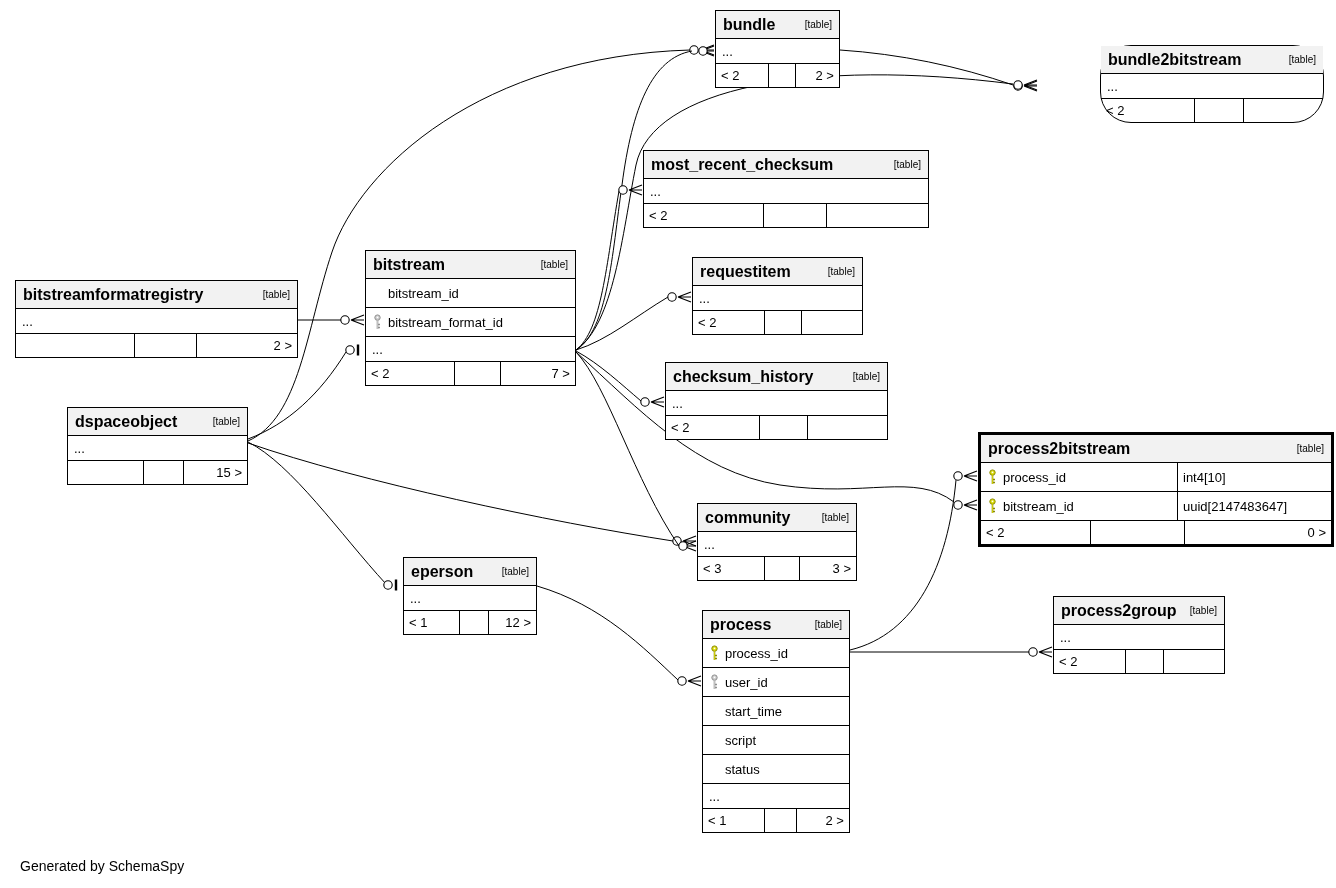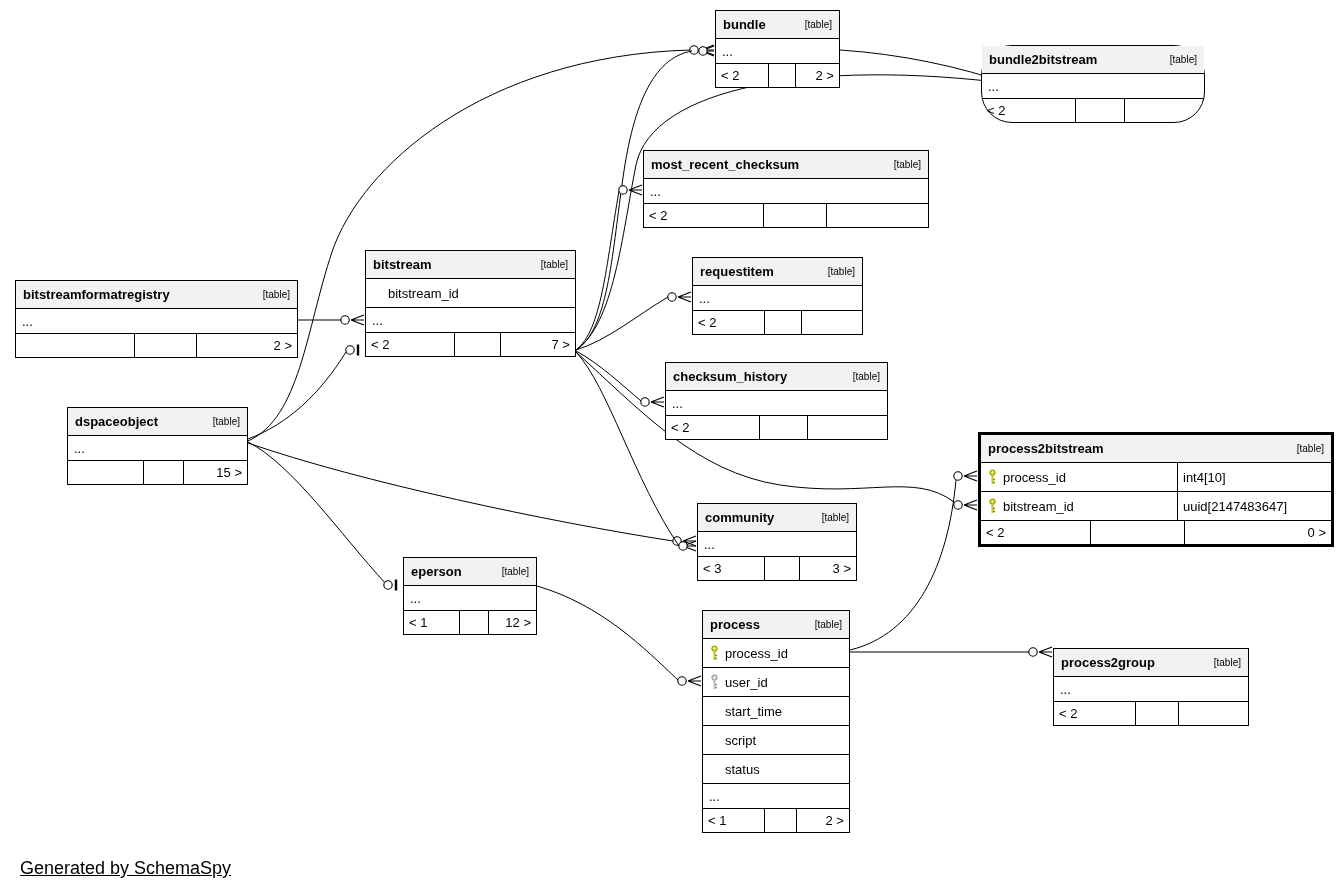--- a/index.html
+++ b/index.html
@@ -6,40 +6,40 @@
   body{width:1336px;height:888px;position:relative;overflow:hidden;
        font-family:"Liberation Sans",sans-serif;color:#000;}
   #canvas{position:absolute;inset:0;width:1336px;height:888px;}
   #edges{position:absolute;left:0;top:0;z-index:1;}
   #tables{position:absolute;left:0;top:0;z-index:2;width:0;height:0;}
   .tbl{position:absolute;background:#fff;border:1px solid #000;box-sizing:border-box;
        font-size:13px;cursor:pointer;}
   .tbl.hl{border-width:3px;}
   .hdr{height:28px;background:#f2f2f2;border-bottom:1px solid #000;display:flex;
        justify-content:space-between;align-items:center;padding:0 7px;box-sizing:border-box;}
-  .tname{font-weight:bold;font-size:13px;white-space:nowrap;}
+  .tname{font-weight:bold;font-size:16px;white-space:nowrap;}
   .ttag{font-size:10px;white-space:nowrap;padding-left:8px;}
   .row{height:29px;border-bottom:1px solid #000;display:flex;align-items:center;
        box-sizing:border-box;}
   .keyc{width:22px;flex:0 0 22px;display:flex;justify-content:center;align-items:center;}
   .cname{white-space:nowrap;}
   .ncell{display:flex;align-items:center;height:100%;box-sizing:border-box;}
   .typ{border-left:1px solid #000;align-self:stretch;display:flex;align-items:center;
        padding:0 5px;flex:1;box-sizing:border-box;white-space:nowrap;}
   .ell{height:25px;border-bottom:1px solid #000;display:flex;align-items:center;
        padding:0 6px;box-sizing:border-box;}
   .ftr{height:23px;display:flex;box-sizing:border-box;}
   .ftr .c{box-sizing:border-box;padding:0 5px;display:flex;align-items:center;white-space:nowrap;}
   .fl{width:42%;}
   .fm{width:22%;border-left:1px solid #000;}
   .fr{width:36%;border-left:1px solid #000;justify-content:flex-end;}
   .hl .fl{width:31%;}
   .hl .fm{width:27%;}
   .hl .fr{width:42%;}
-  .credit{position:absolute;left:20px;top:858px;font-size:18px;z-index:2;text-decoration:underline;}
+  .credit{position:absolute;left:20px;top:858px;font-size:14px;z-index:2;}
   svg path.edge{fill:none;stroke:#000;stroke-width:1;}
   svg .cf{stroke:#000;stroke-width:1.2;fill:none;}
   svg .ncirc{fill:#fff;stroke:#000;stroke-width:1.1;}
   svg .onebar{stroke:#000;stroke-width:2.4;}
 </style>
 </head>
 <body>
 
 <div id="canvas">
   <svg id="edges" width="1336" height="888">
@@ -98,21 +98,21 @@
           <span class="tname">bundle</span>
           <span class="ttag">[table]</span>
         </div>
         <div class="ell">...</div>
         <div class="ftr">
           <div class="c fl">&lt; 2</div>
           <div class="c fm"></div>
           <div class="c fr">2 &gt;</div>
         </div>
       </div>
-      <div class="tbl" style="left: 981px; top: 45px; width: 224px; border-radius: 31px;">
+      <div class="tbl" style="left: 1100px; top: 45px; width: 224px; border-radius: 31px;">
         <div class="hdr">
           <span class="tname">bundle2bitstream</span>
           <span class="ttag">[table]</span>
         </div>
         <div class="ell">...</div>
         <div class="ftr">
           <div class="c fl">&lt; 2</div>
           <div class="c fm"></div>
           <div class="c fr"></div>
         </div>
@@ -145,20 +145,33 @@
         <div class="hdr">
           <span class="tname">bitstream</span>
           <span class="ttag">[table]</span>
         </div>
         <div class="row">
           <div class="ncell">
             <span class="keyc"></span>
             <span class="cname">bitstream_id</span>
           </div>
         </div>
+        <div class="row">
+          <div class="ncell">
+            <span class="keyc">
+              <svg width="9" height="16" viewBox="0 0 9 16">
+                <circle cx="4.5" cy="3.6" r="2.7" fill="#cccccc" stroke="#8f8f8f" stroke-width="1"></circle>
+                <circle cx="4.5" cy="3.3" r="0.9" fill="#ffffff"></circle>
+                <path d="M4.5,6.3 L4.5,15 M4.5,10.5 L7,10.5 M4.5,13.5 L7,13.5" stroke="#8f8f8f" stroke-width="1.6" fill="none"></path>
+                <path d="M4.5,6.3 L4.5,15" stroke="#cccccc" stroke-width="0.8" fill="none"></path>
+              </svg>
+            </span>
+            <span class="cname">bitstream_format_id</span>
+          </div>
+        </div>
         <div class="ell">...</div>
         <div class="ftr">
           <div class="c fl">&lt; 2</div>
           <div class="c fm"></div>
           <div class="c fr">7 &gt;</div>
         </div>
       </div>
       <div class="tbl" style="left: 15px; top: 280px; width: 283px;">
         <div class="hdr">
           <span class="tname">bitstreamformatregistry</span>
@@ -307,21 +320,21 @@
             <span class="cname">status</span>
           </div>
         </div>
         <div class="ell">...</div>
         <div class="ftr">
           <div class="c fl">&lt; 1</div>
           <div class="c fm"></div>
           <div class="c fr">2 &gt;</div>
         </div>
       </div>
-      <div class="tbl" style="left: 1053px; top: 648px; width: 196px;">
+      <div class="tbl" style="left: 1053px; top: 596px; width: 172px;">
         <div class="hdr">
           <span class="tname">process2group</span>
           <span class="ttag">[table]</span>
         </div>
         <div class="ell">...</div>
         <div class="ftr">
           <div class="c fl">&lt; 2</div>
           <div class="c fm"></div>
           <div class="c fr"></div>
         </div>

